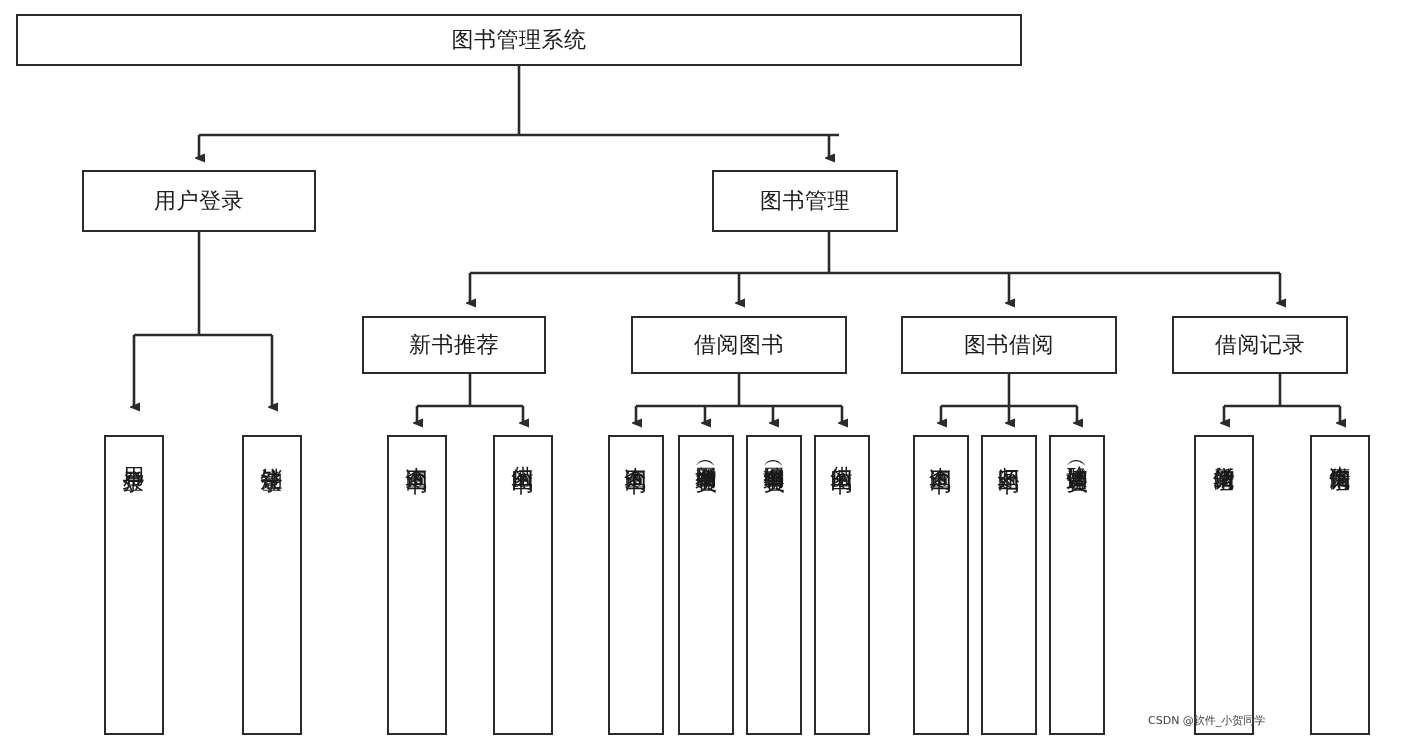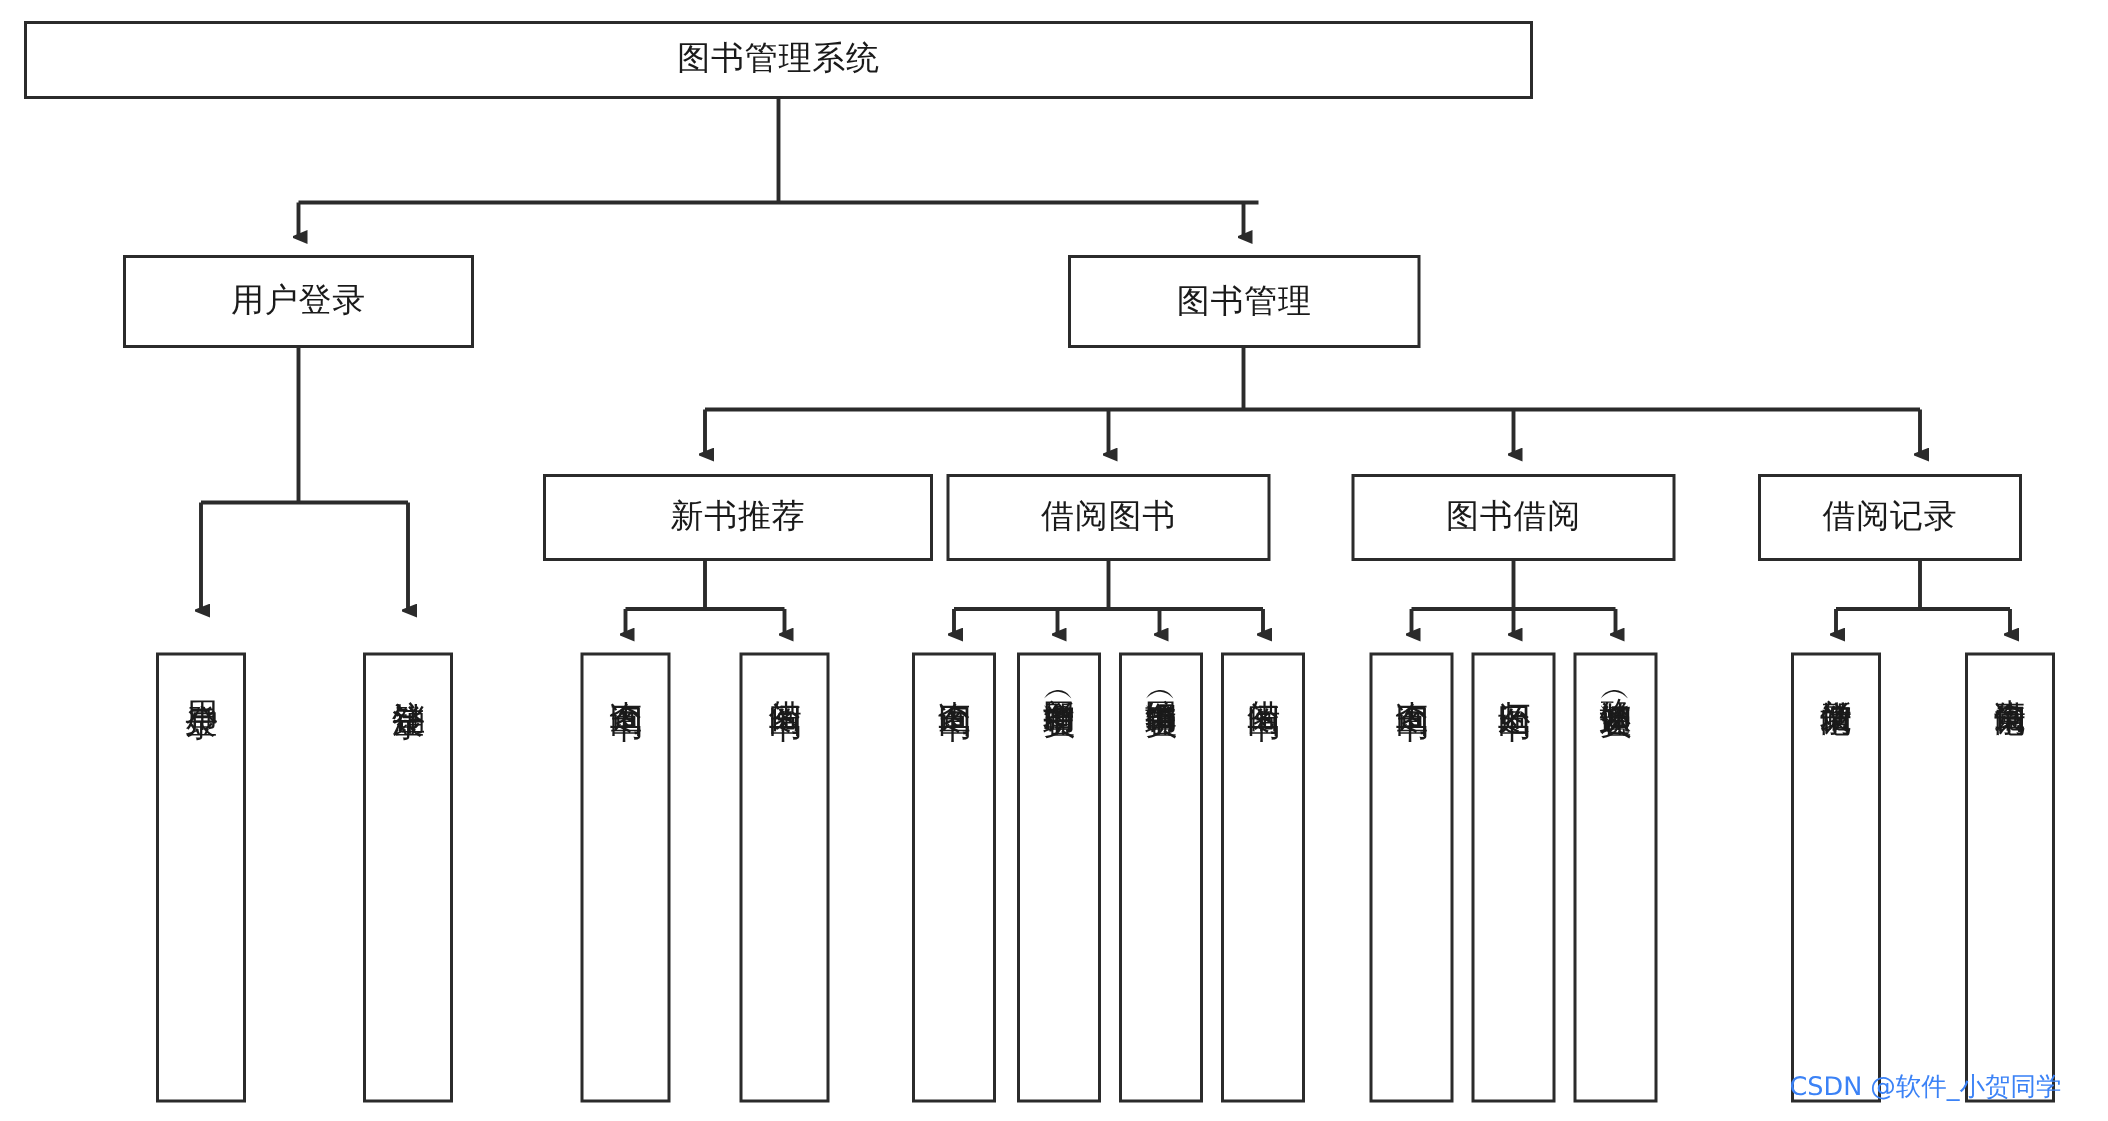--- a/index.html
+++ b/index.html
@@ -58,24 +58,24 @@
     letter-spacing: 2px;
     line-height: 1.05;
     white-space: nowrap;
   }
   .node.v.tall .label {
     font-size: 21px;
     letter-spacing: 1px;
   }
   #watermark {
     position: absolute;
-    left: 1193px;
+    left: 1148px;
     top: 713px;
-    font-size: 17px;
-    color: #3b82f6;
+    font-size: 11px;
+    color: #404040;
     white-space: nowrap;
     z-index: 5;
     font-family: "DejaVu Sans", "Liberation Sans", sans-serif;
   }
 </style>
 </head>
 <body>
 
 <div id="canvas">
 
@@ -129,25 +129,25 @@
     </g>
   </svg>
 
   <div class="node h" style="left:16px; top:14px; width:1006px; height:52px;">
     <span class="label">图书管理系统</span>
   </div>
 
   <div class="node h" style="left:82px; top:170px; width:234px; height:62px;">
     <span class="label">用户登录</span>
   </div>
-  <div class="node h" style="left:712px; top:170px; width:235px; height:62px;font-family:Liberation Serif, serif;">
+  <div class="node h" style="left:712px; top:170px; width:186px; height:62px;">
     <span class="label">图书管理</span>
   </div>
 
-  <div class="node h" style="left:362px; top:316px; width:260px; height:58px;">
+  <div class="node h" style="left:362px; top:316px; width:184px; height:58px;">
     <span class="label">新书推荐</span>
   </div>
   <div class="node h" style="left:631px; top:316px; width:216px; height:58px;">
     <span class="label">借阅图书</span>
   </div>
   <div class="node h" style="left:901px; top:316px; width:216px; height:58px;">
     <span class="label">图书借阅</span>
   </div>
   <div class="node h" style="left:1172px; top:316px; width:176px; height:58px;">
     <span class="label">借阅记录</span>

